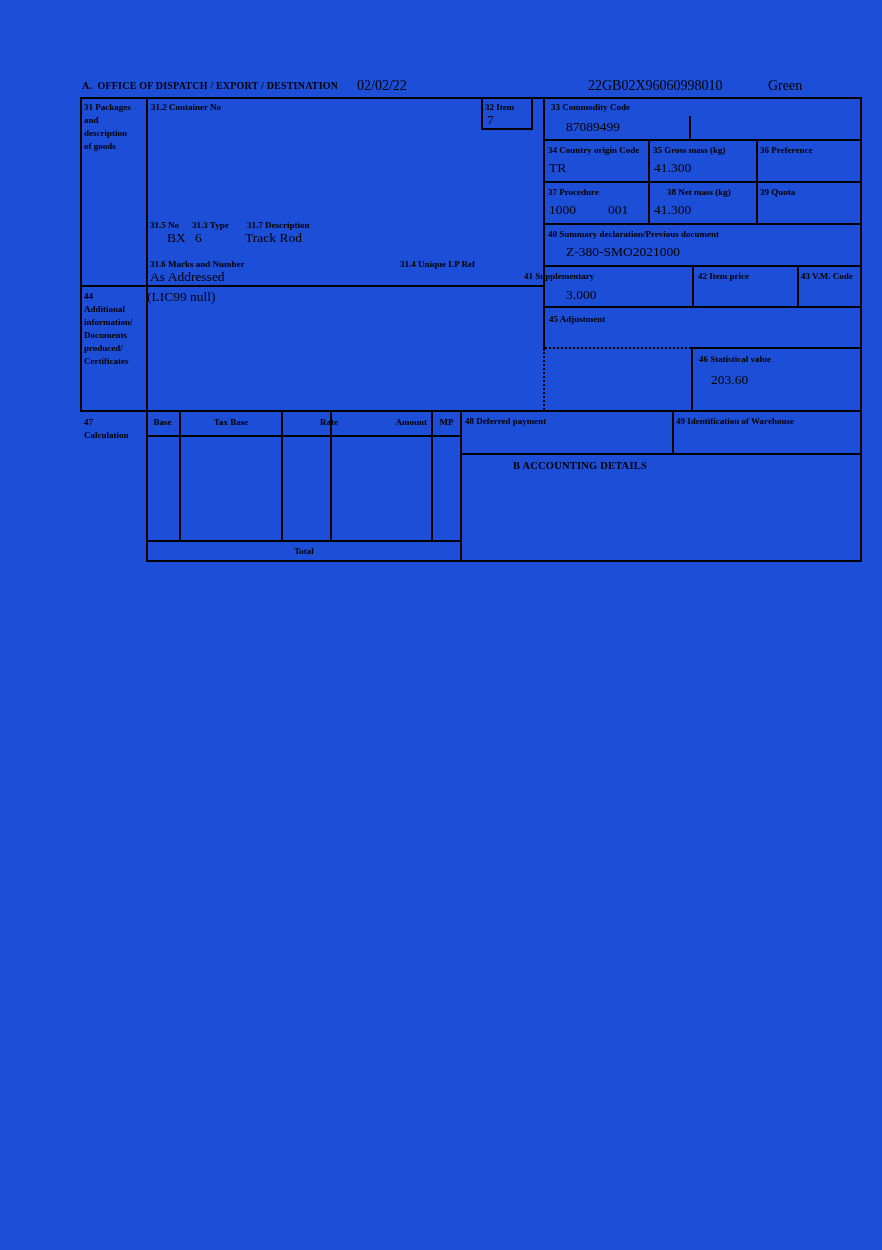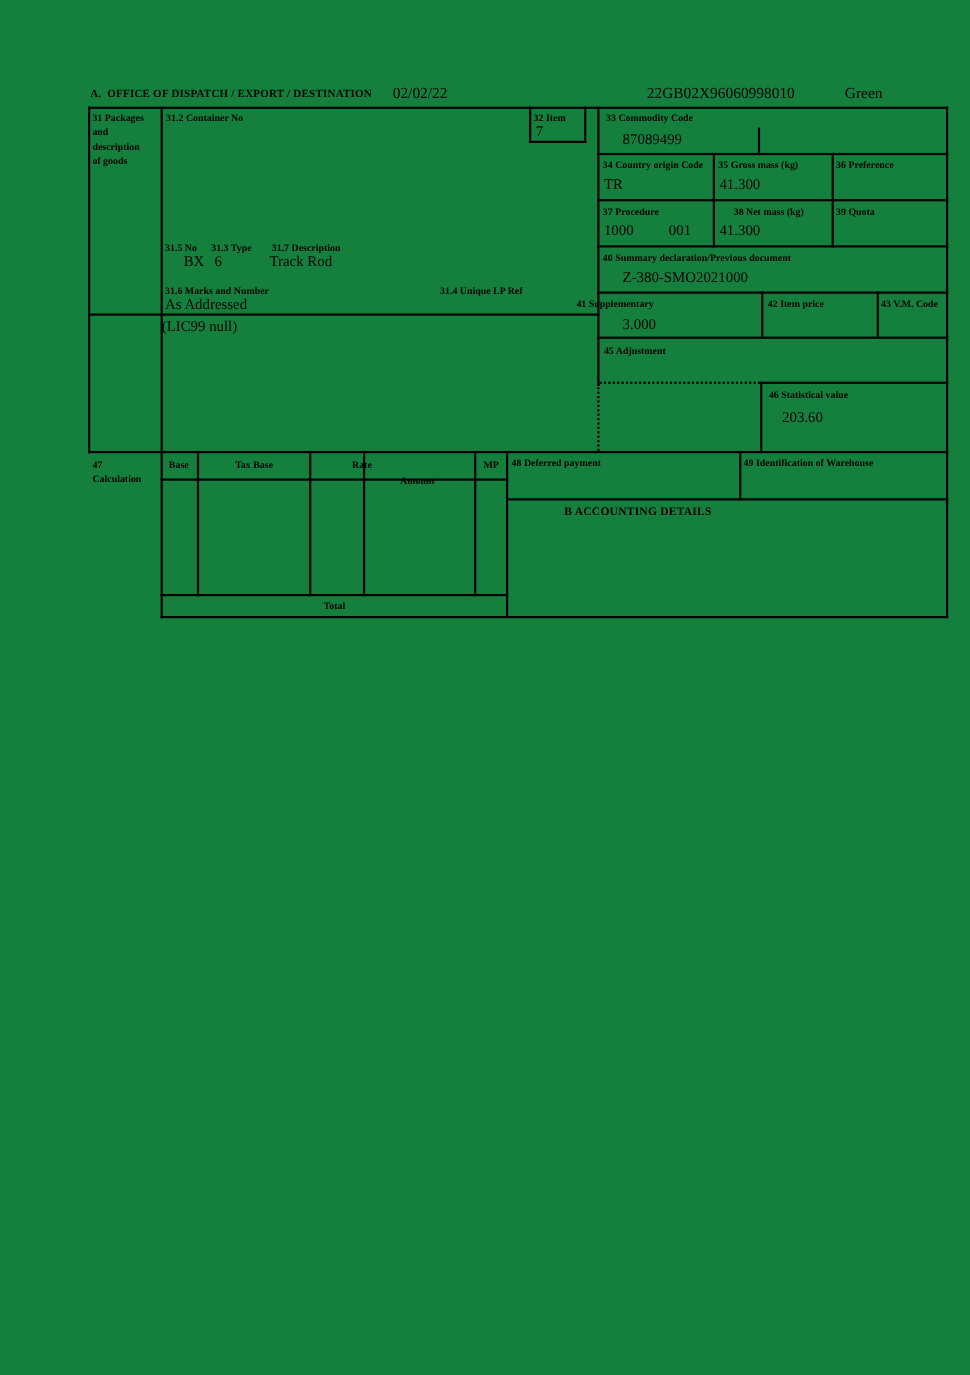--- a/index.html
+++ b/index.html
@@ -1,17 +1,17 @@
 <!DOCTYPE html>
 <html><head>
 <meta charset="utf-8">
 <style>
   html,body { margin:0; padding:0; background:#fff; }
   .page {
-    position:relative; width:882px; height:1250px; background:#15803d;
+    position:relative; width:882px; height:1250px; background:#1d4ed8;
     font-family:"Liberation Serif", serif; color:#000; overflow:hidden;
   }
   
   .hl { position:absolute; height:2px; background:#000; }
   .vl { position:absolute; width:2px; background:#000; }
   .hl.dot { background:none; height:0; border-top:2px dotted #000; }
   .vl.dot { background:none; width:0; border-left:2px dotted #000; }
   
   .lbl { position:absolute; font-size:9px; font-weight:bold; line-height:13px; white-space:pre-line; }
   .val { position:absolute; font-size:13.5px; line-height:15px; white-space:pre; }
@@ -102,33 +102,39 @@
   <div class="lbl" style="left:760px; top:186px;">39 Quota</div>
 
   <div class="lbl" style="left:548px; top:228px;">40 Summary declaration/Previous document</div>
   <div class="val" style="left:566px; top:244px;">Z-380-SMO2021000</div>
 
   <div class="lbl" style="left:524px; top:270px;">41 Supplementary</div>
   <div class="val" style="left:566px; top:287px;">3.000</div>
   <div class="lbl" style="left:698px; top:270px;">42 Item price</div>
   <div class="lbl" style="left:801px; top:270px;">43 V.M. Code</div>
 
+  <div class="lbl" style="left:84px; top:290px; width:60px;">44
+Additional
+information/
+Documents
+produced/
+Certificates</div>
   <div class="val" style="left:147px; top:289px;">(LIC99 null)</div>
 
   <div class="lbl" style="left:549px; top:313px;">45 Adjustment</div>
 
   <div class="lbl" style="left:699px; top:353px;">46 Statistical value</div>
   <div class="val" style="left:711px; top:372px;">203.60</div>
 
   <div class="lbl" style="left:84px; top:416px; width:60px;">47
 Calculation</div>
   <div class="cellhead c-center" style="left:146px; top:417px; width:33px;">Base</div>
   <div class="cellhead c-center" style="left:181px; top:417px; width:100px;">Tax Base</div>
   <div class="cellhead c-right" style="left:294px; top:417px; width:44px;">Rate</div>
-  <div class="cellhead c-right" style="left:332px; top:432px; width:95px;text-align:center;">Amount</div>
+  <div class="cellhead c-right" style="left:332px; top:417px; width:95px;">Amount</div>
   <div class="cellhead c-center" style="left:433px; top:417px; width:27px;">MP</div>
   <div class="cellhead c-center" style="left:146px; top:546px; width:316px;">Total</div>
 
   <div class="lbl" style="left:465px; top:415px;">48 Deferred payment</div>
   <div class="lbl" style="left:676px; top:415px;">49 Identification of Warehouse</div>
 
   <div class="hdr" style="left:465px; top:460px; font-size:10.5px;margin-left:48px;">B ACCOUNTING DETAILS</div>
 
 </div>
 

